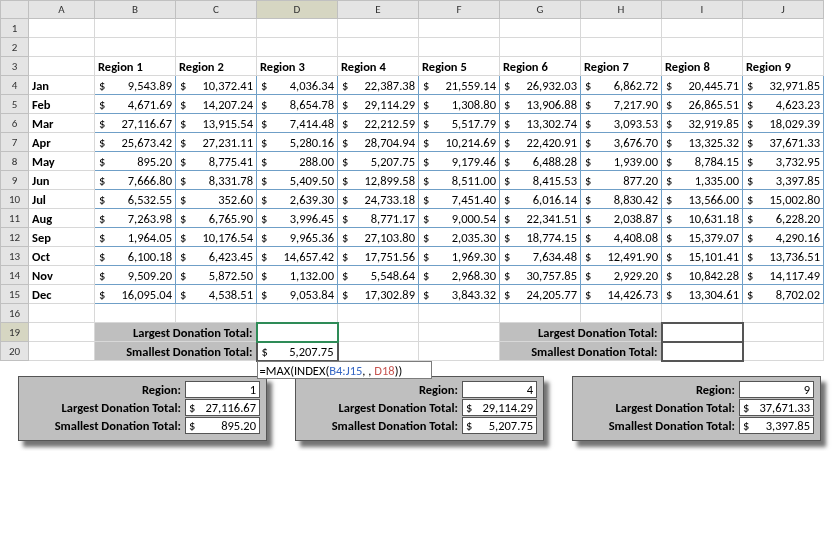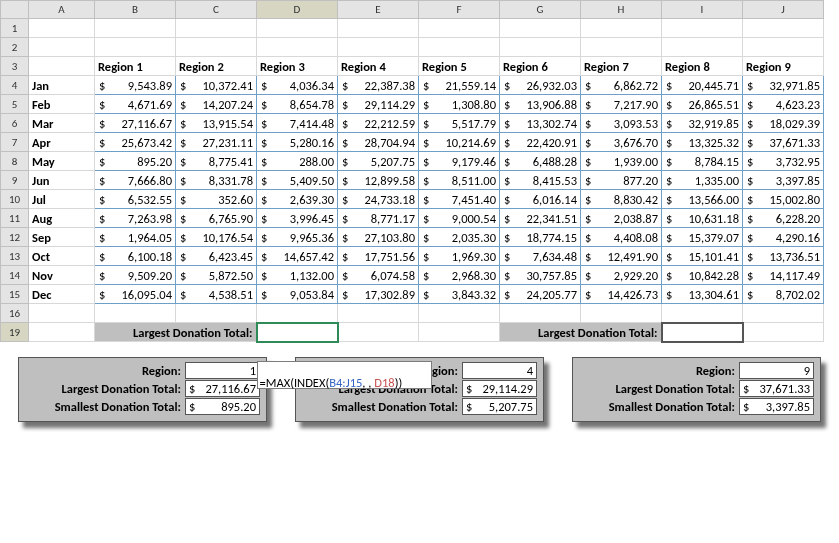--- a/index.html
+++ b/index.html
@@ -52,21 +52,21 @@
   .boxcell { border: 2px solid #555 !important; }
   .redoutline { outline: 2px dashed #d85c5c; outline-offset:-1px; }
   .greenoutline { outline: 2px solid #2e8b57; outline-offset:-1px; }
   .corner { background: #e4e4e4; border:1px solid #c0c0c0;}
   .formula-overlay {
     position: absolute;
     background: #fff;
     border: 1px solid #7c7c7c;
     font-family: Calibri, Arial, sans-serif;
     font-size: 12.5px;
-    padding: 13px 2px;
+    padding: 1px 2px;
     height: 18px;
     white-space: nowrap;
     z-index: 10;
   }
   .formula-overlay .fn { color:#000; }
   .formula-overlay .ref1 { color:#3566c4; }
   .formula-overlay .ref2 { color:#c75450; }
   .wrap { position: relative; }
   .cards { display:flex; gap:28px; padding:14px 18px 10px 18px; }
   .card {
@@ -758,21 +758,21 @@
           </td>
           <td class="datacell">
             <div class="money">
               <span class="d">$</span>
               <span>1,132.00</span>
             </div>
           </td>
           <td class="datacell">
             <div class="money">
               <span class="d">$</span>
-              <span>6,074.58</span>
+              <span>5,548.64</span>
             </div>
           </td>
           <td class="datacell">
             <div class="money">
               <span class="d">$</span>
               <span>2,968.30</span>
             </div>
           </td>
           <td class="datacell">
             <div class="money">
@@ -873,20 +873,36 @@
           <td></td>
         </tr>
   <tr>
     <th class="rowhdr selhdr">19</th>
     <td></td>
     <td class="labelcell" colspan="2">Largest Donation Total:</td>
     <td class="boxcell greenoutline" id="formula-cell"></td>
     <td></td>
           <td></td>
     <td class="labelcell" colspan="2">Largest Donation Total:</td>
+    <td class="boxcell"></td>
+    <td></td>
+  </tr>
+  <tr>
+    <th class="rowhdr">20</th>
+    <td></td>
+    <td class="labelcell" colspan="2">Smallest Donation Total:</td>
+    <td class="boxcell">
+            <div class="money">
+              <span class="d">$</span>
+              <span>5,207.75</span>
+            </div>
+          </td>
+    <td></td>
+          <td></td>
+    <td class="labelcell" colspan="2">Smallest Donation Total:</td>
     <td class="boxcell"></td>
     <td></td>
   </tr>
 </tbody>
     </table>
 
 <div id="formula-overlay" class="formula-overlay" style="left: 256.5px; top: 360.5px; min-width: 175px;">
   <span class="fn">=MAX(INDEX(</span><span class="ref1">B4:J15</span><span class="fn">, , </span><span class="ref2">D18</span><span class="fn">))</span>
 </div>
 </div>

